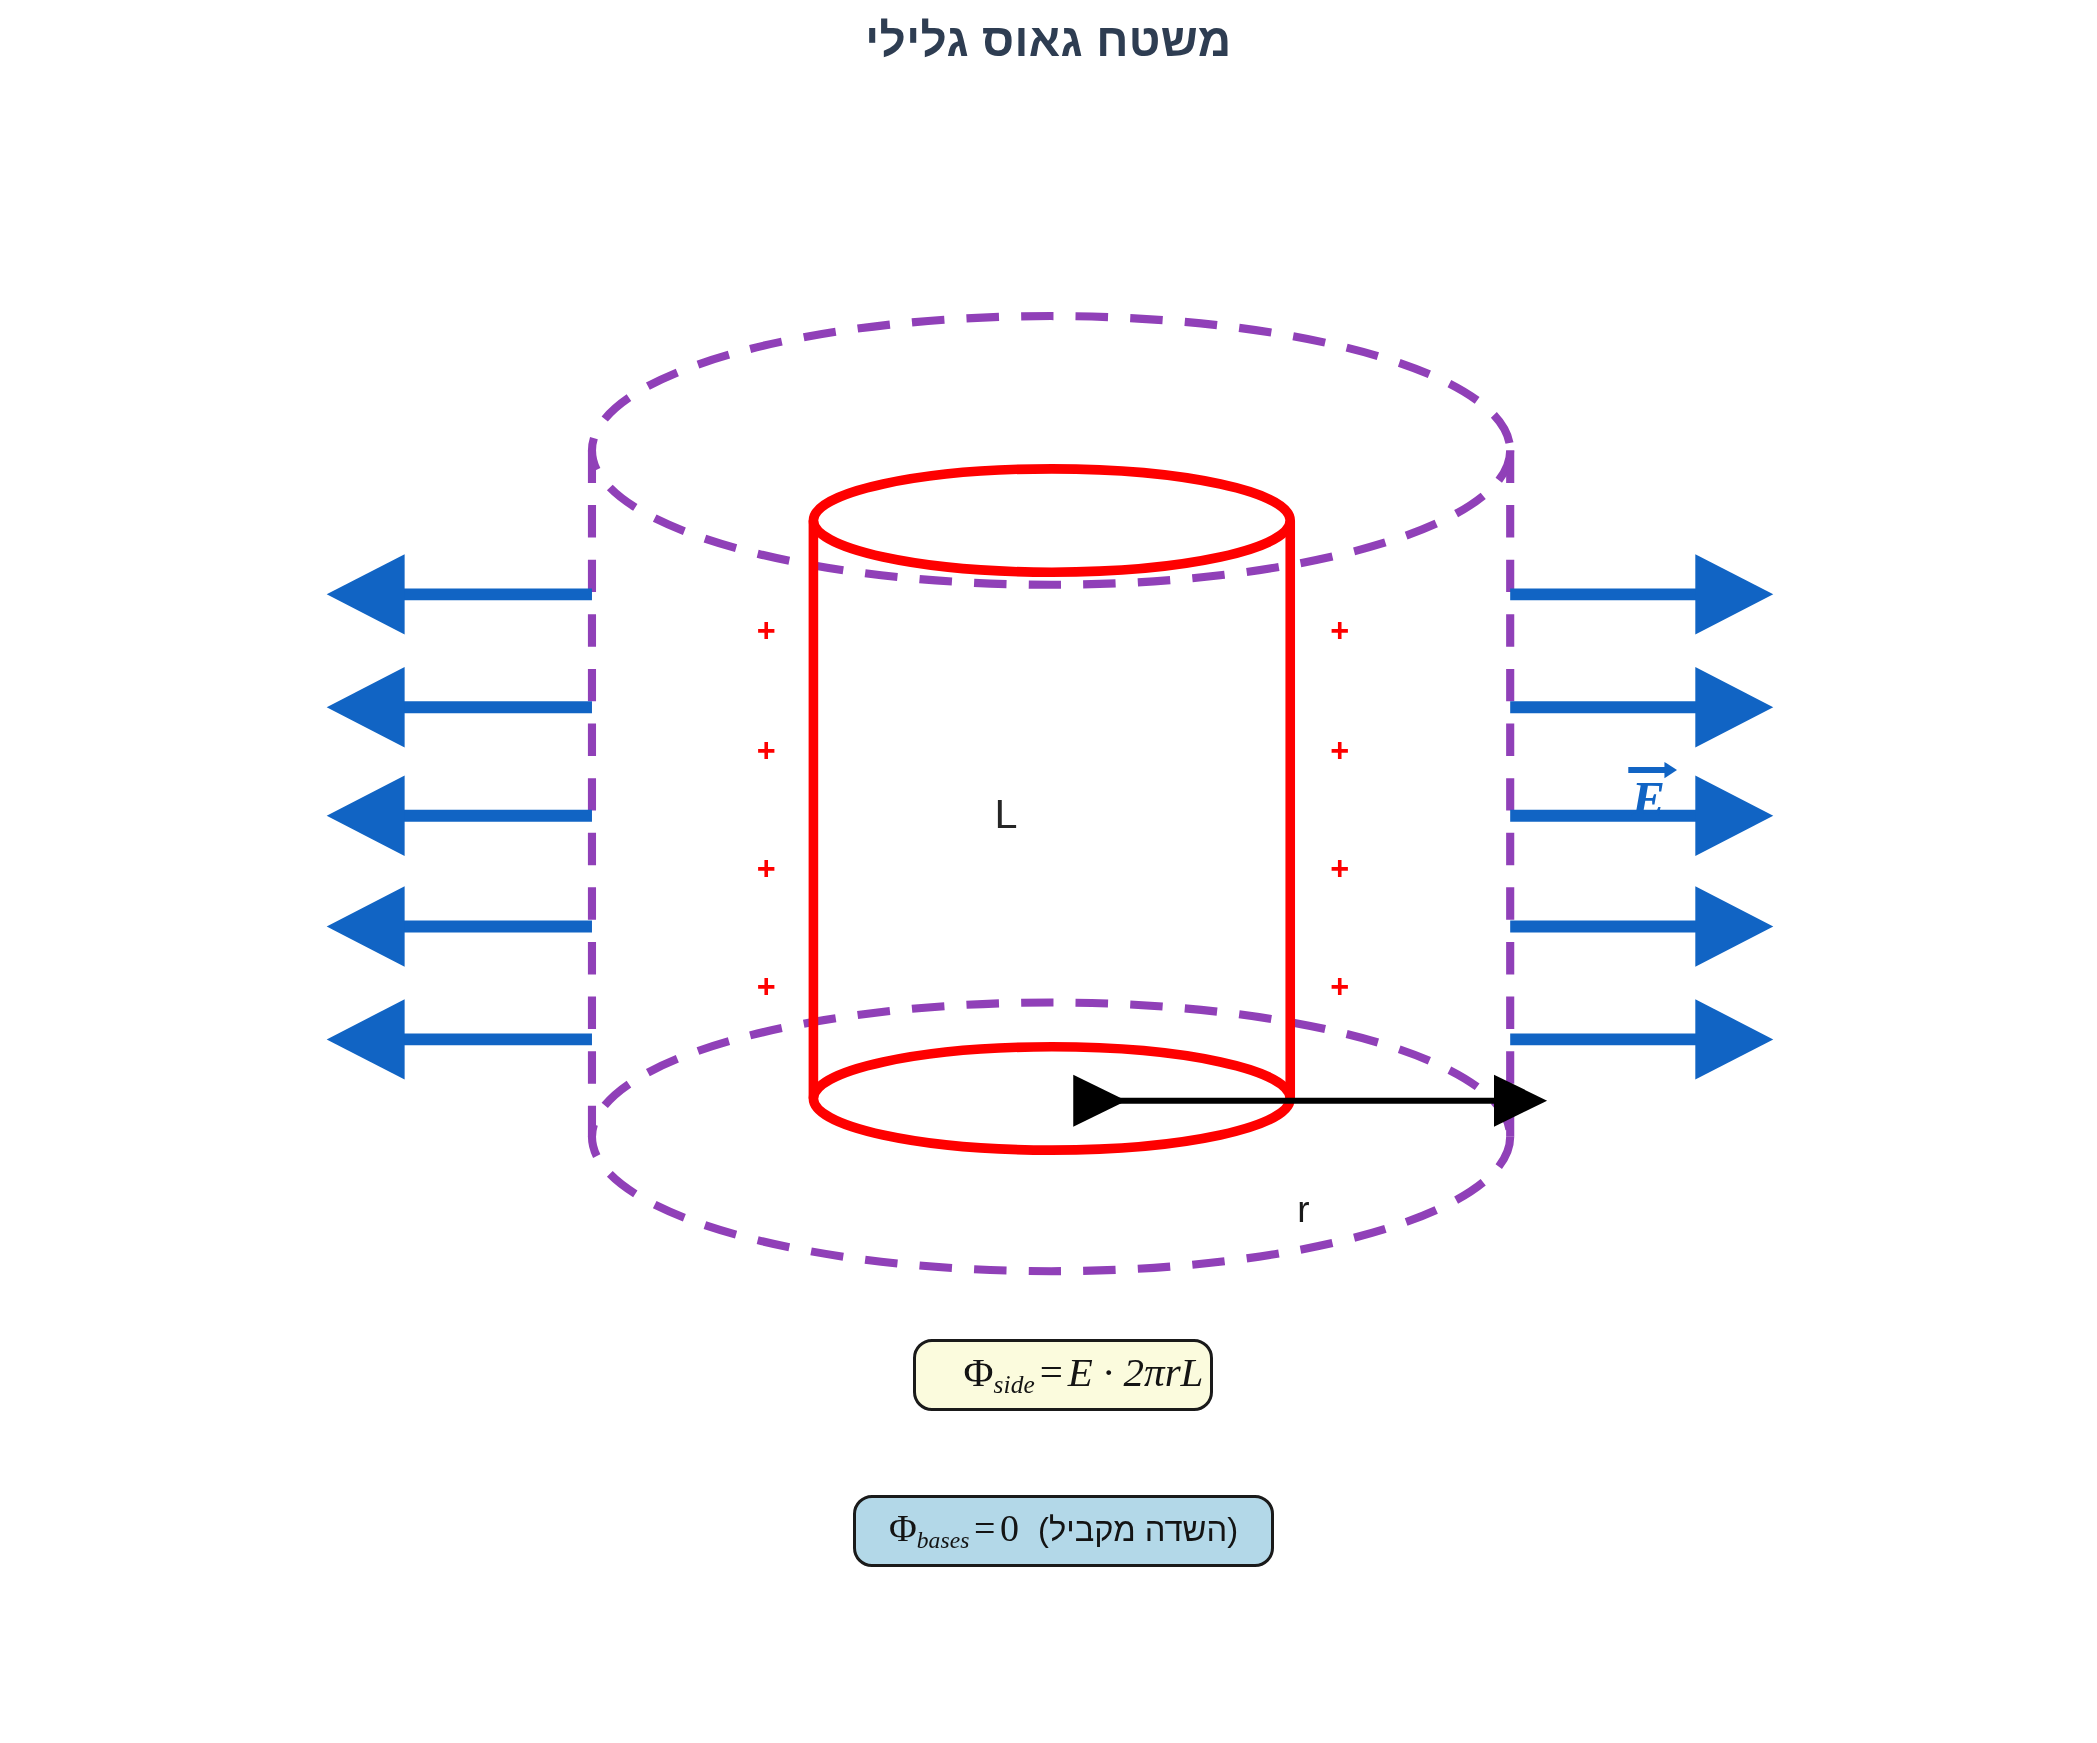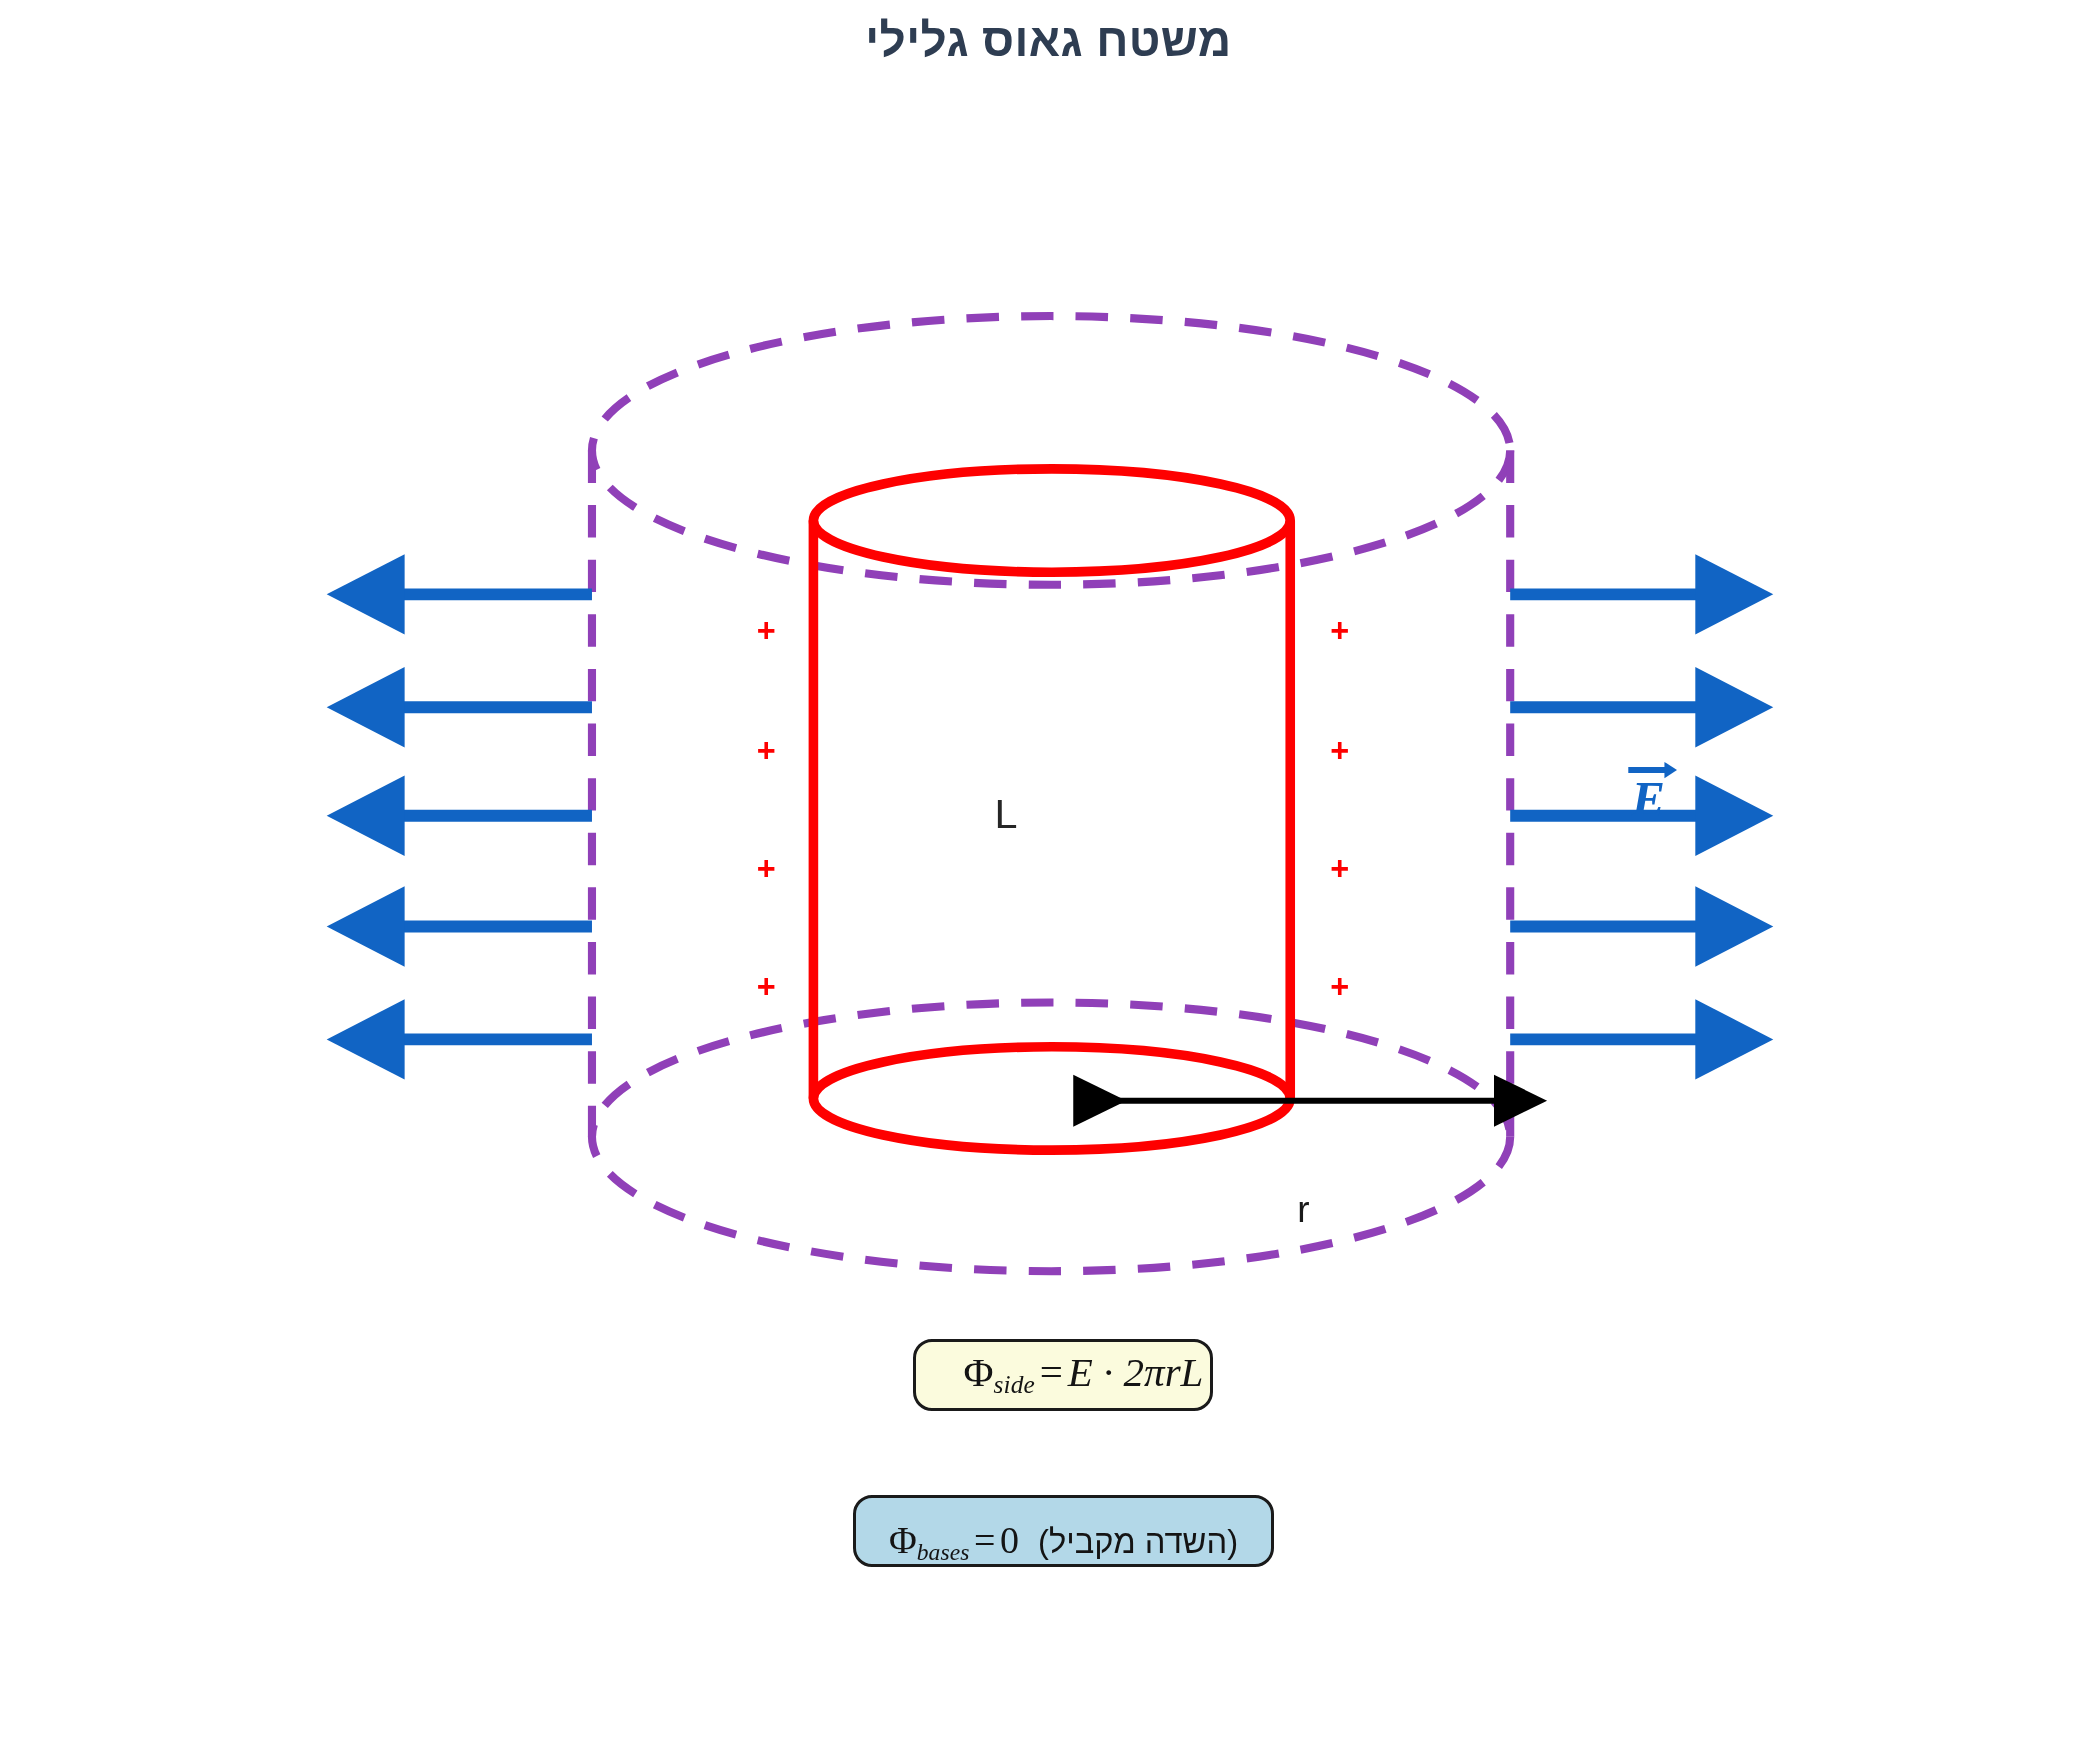--- a/index.html
+++ b/index.html
@@ -72,21 +72,20 @@
     padding-left: 41px;
   }
   #formula-bases {
     left: 853px;
     top: 1495px;
     width: 421px;
     height: 72px;
     background: #b3d8e8;
     font-size: 38px;
     direction: rtl;
-    align-items: flex-end;
   }
   .mi { font-style: italic; }
   .mup { font-style: normal; }
   sub.vsub {
     font-style: italic;
     font-size: 0.62em;
     vertical-align: -0.28em;
     letter-spacing: 0.1px;
   }
   .op { padding: 0 0.12em; }

